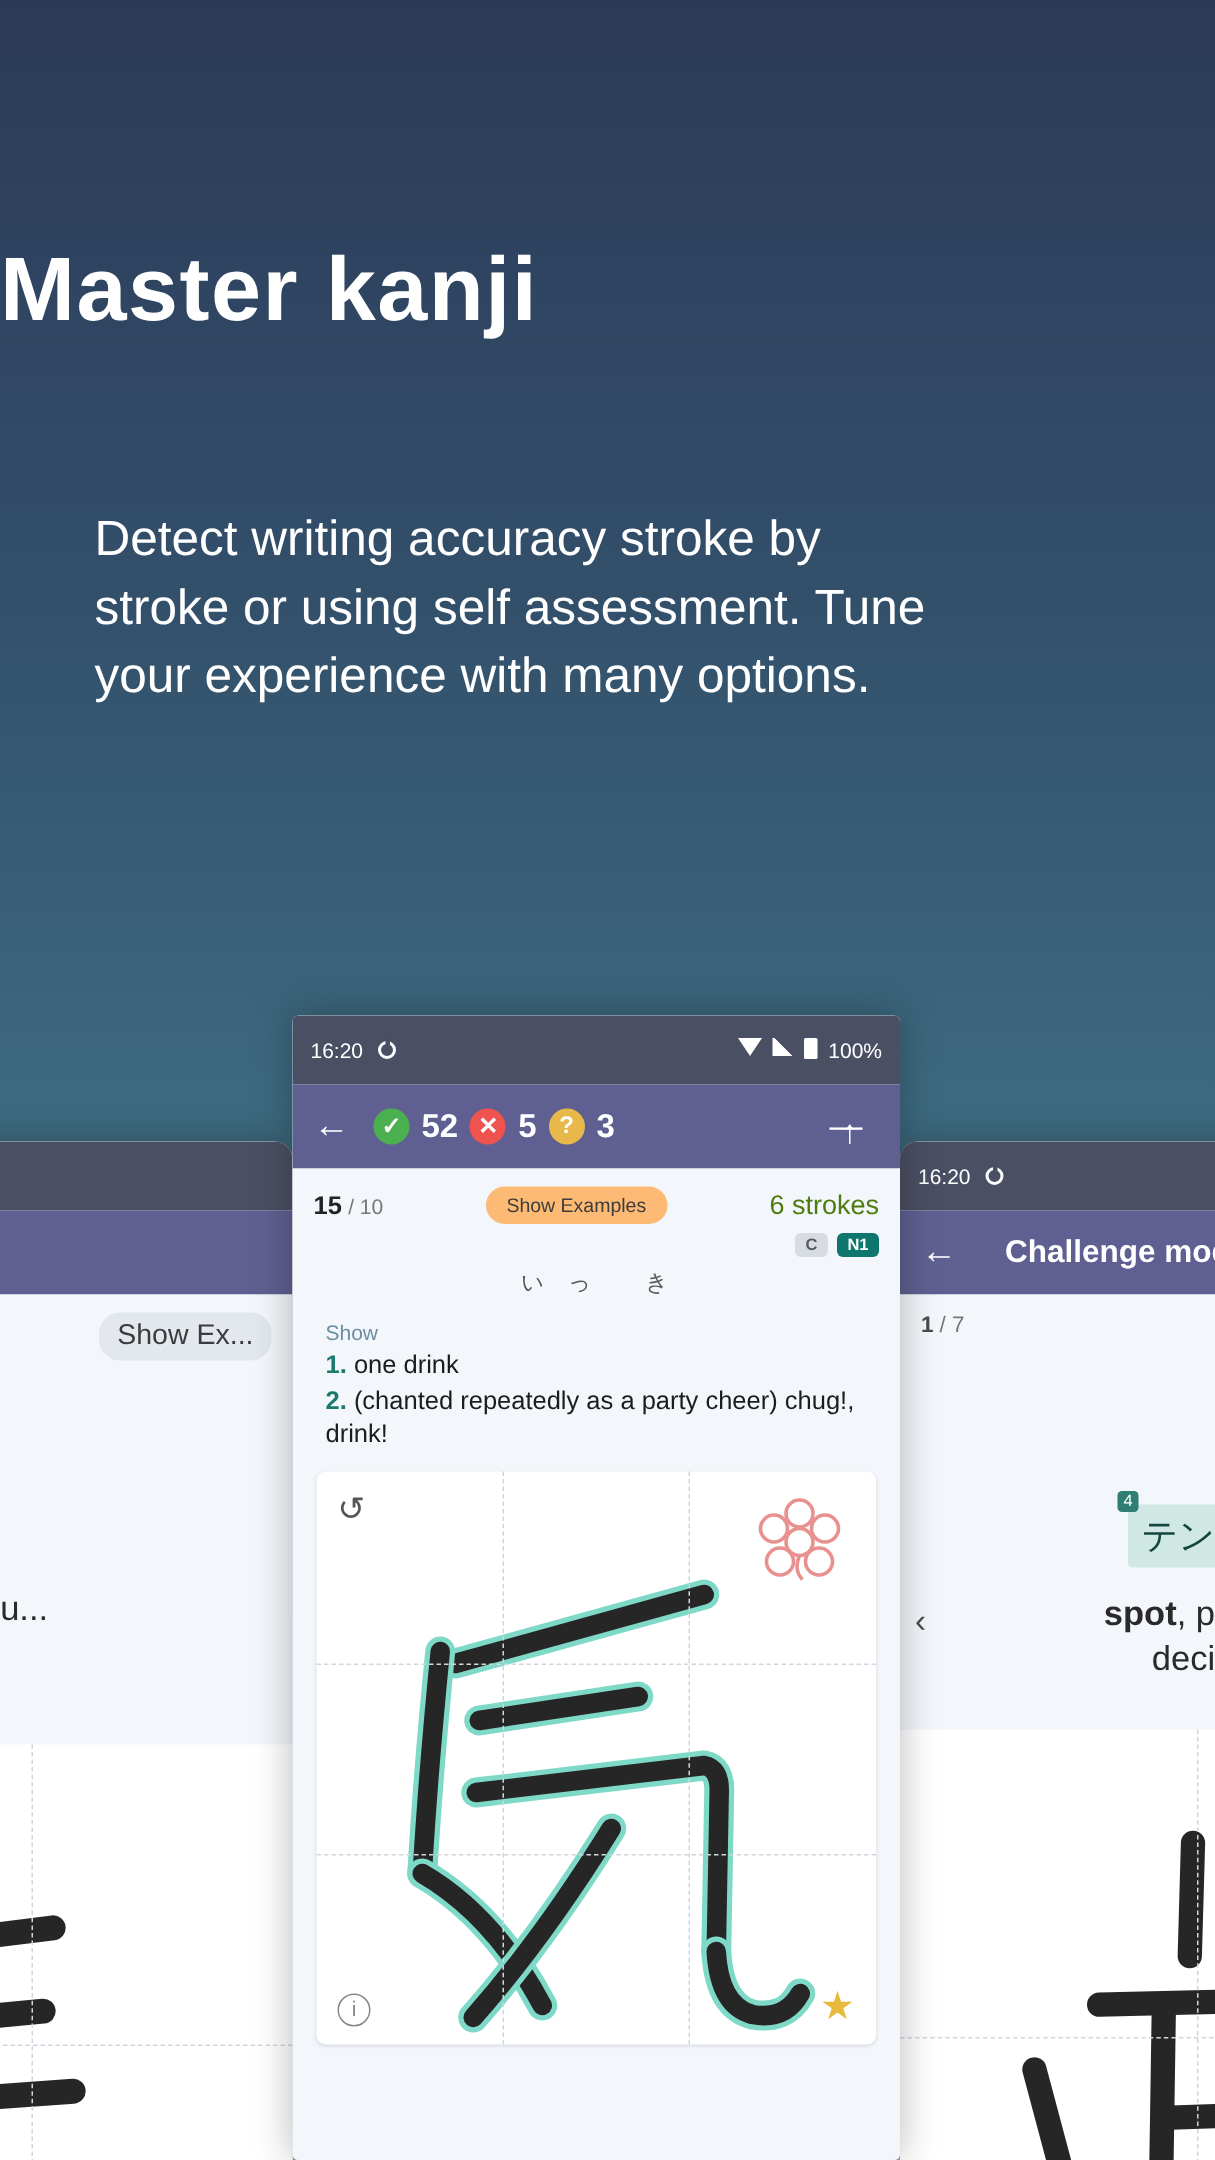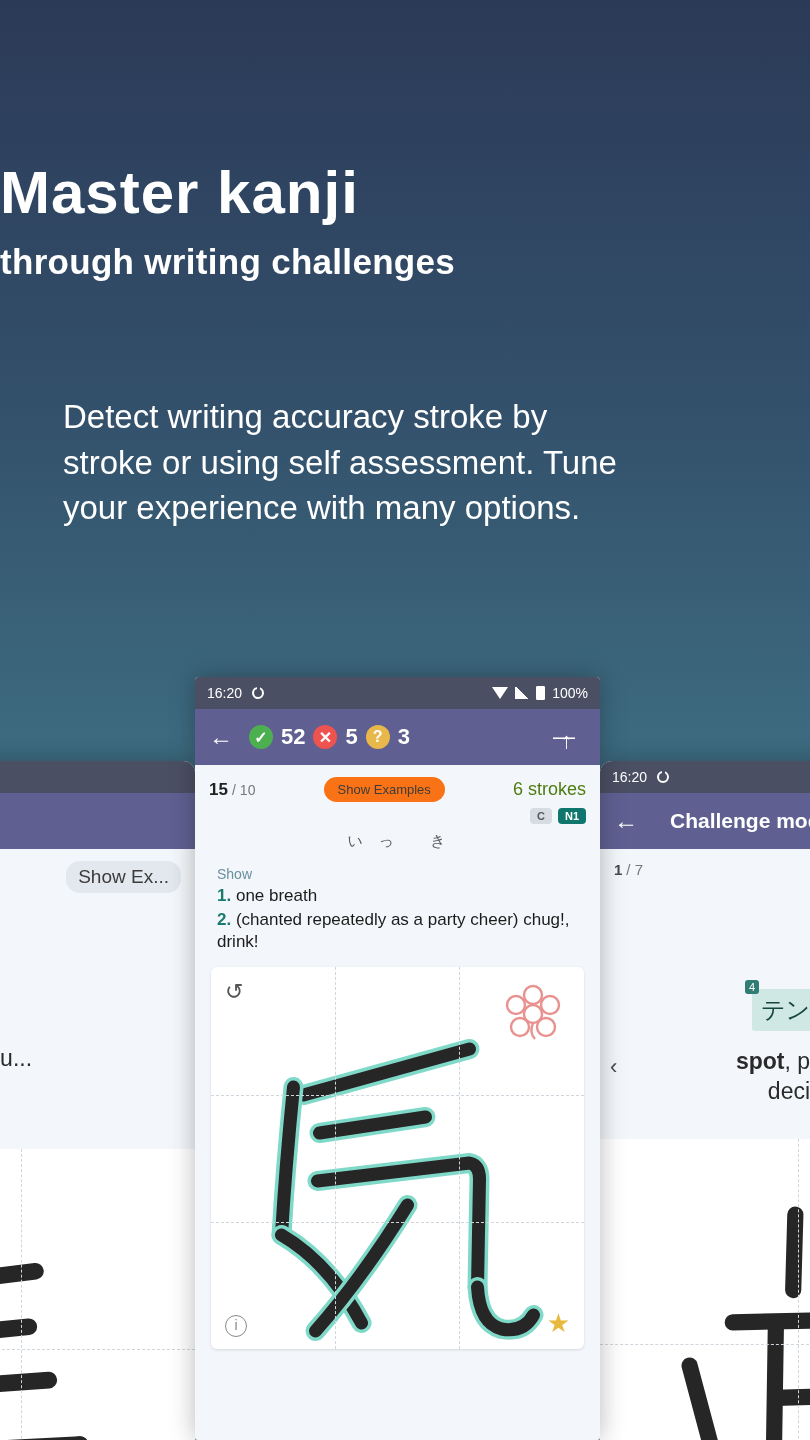--- a/index.html
+++ b/index.html
@@ -36,33 +36,33 @@
   
   .phone-right {
     left:600px; top:761px; width:415px; height:690px; border-radius:12px;
   }
   
   .phone-center {
     left:195px; top:677px; width:405px; height:763px; border-radius:4px;
   }
 
   .statusbar {
-    height:32px; background:#4b4f63; color:#ffffff; display:flex; align-items:center;
+    height:46px; background:#4b4f63; color:#ffffff; display:flex; align-items:center;
     padding:0 12px; font-size:14px;
   }
   .statusbar.side { background:#4b4f63; }
   .statusbar .sb-time { font-weight:400; }
   .statusbar .sb-circle {
     width:12px; height:12px; border:2px solid #fff; border-radius:50%; margin-left:10px;
     position:relative;
   }
   .statusbar .sb-circle::after{
     content:""; position:absolute; top:-3px; left:3px; width:3px; height:6px; background:#4b4f63;
   }
-  .statusbar .sb-right { margin-left:auto; display:flex; align-items:center; gap:7px; font-size:14px;}
+  .statusbar .sb-right { margin-left:auto; display:flex; align-items:flex-start; gap:7px; font-size:14px;}
   .wifi-ico { width:16px; height:12px; position:relative; }
   .wifi-ico::after{
     content:""; position:absolute; left:0; top:0;
     border-left:8px solid transparent; border-right:8px solid transparent; border-top:12px solid #fff;
   }
   .sig-ico { width:14px; height:12px; background:linear-gradient(45deg,#fff 50%, transparent 50%); }
   .bat-ico { width:9px; height:14px; border:1.5px solid #fff; border-radius:1px; background:#fff; }
 
   .appbar {
     height:56px; background:#5f6091; color:#fff; display:flex; align-items:center; padding:0 14px;
@@ -84,21 +84,21 @@
 
   
   .content { background:#f3f6fa; height:100%; position:relative; }
 
   .meta-row {
     display:flex; align-items:center; padding:12px 14px 4px 14px; font-size:15px; color:#4a4a4a;
   }
   .meta-counter b { font-size:17px; color:#222; }
   .meta-counter span { color:#777; font-size:14px; }
   .show-ex {
-    background:#f97316; border-radius:14px; padding:5px 14px; font-size:13px; color:#3c3c3c;
+    background:#fdba74; border-radius:14px; padding:5px 14px; font-size:13px; color:#3c3c3c;
     margin:0 auto;
   }
   .strokes { font-size:18px; color:#4d7c0f; }
 
   .tags { display:flex; justify-content:flex-end; gap:6px; padding:2px 14px 0 14px; }
   .tag {
     font-size:11px; padding:2px 7px; border-radius:4px; background:#d7dbe2; color:#55585e; font-weight:bold;
   }
   .tag.n1 { background:#0f766e; color:#fff; }
 
@@ -149,21 +149,20 @@
   }
 
   .stroke { fill:none; stroke:#262626; stroke-linecap:round; stroke-linejoin:round; }
   .stroke-hl { fill:none; stroke:#7fd9c8; stroke-linecap:round; stroke-linejoin:round; }
 </style>
 </head>
 <body>
 
 <div class="hero">
   <div class="hero-title">Master kanji</div>
-  <div class="hero-sub">through writing challenges</div>
   <div class="hero-body">Detect writing accuracy stroke by stroke or using self assessment. Tune your experience with many options.</div>
 </div>
 
 <div class="phone phone-left">
   <div class="statusbar side">
     
     
   </div>
   <div class="appbar side">
     
@@ -275,21 +274,21 @@
     </div>
 
     <div class="kanji-block">
       <div class="furigana">いっ き</div>
     </div>
 
     <div class="defs">
       <div class="pos">Show</div>
       <div class="entry">
         <span class="num">1.</span>
-        <span>one breath</span>
+        <span>one drink</span>
       </div>
       <div class="entry">
         <span class="num">2.</span>
         <span>(chanted repeatedly as a party cheer) chug!, drink!</span>
       </div>
     </div>
 
     <div class="draw-card">
       <div class="grid-line" style="top:33.3%;"></div>
       <div class="grid-line" style="top:66.6%;"></div>

